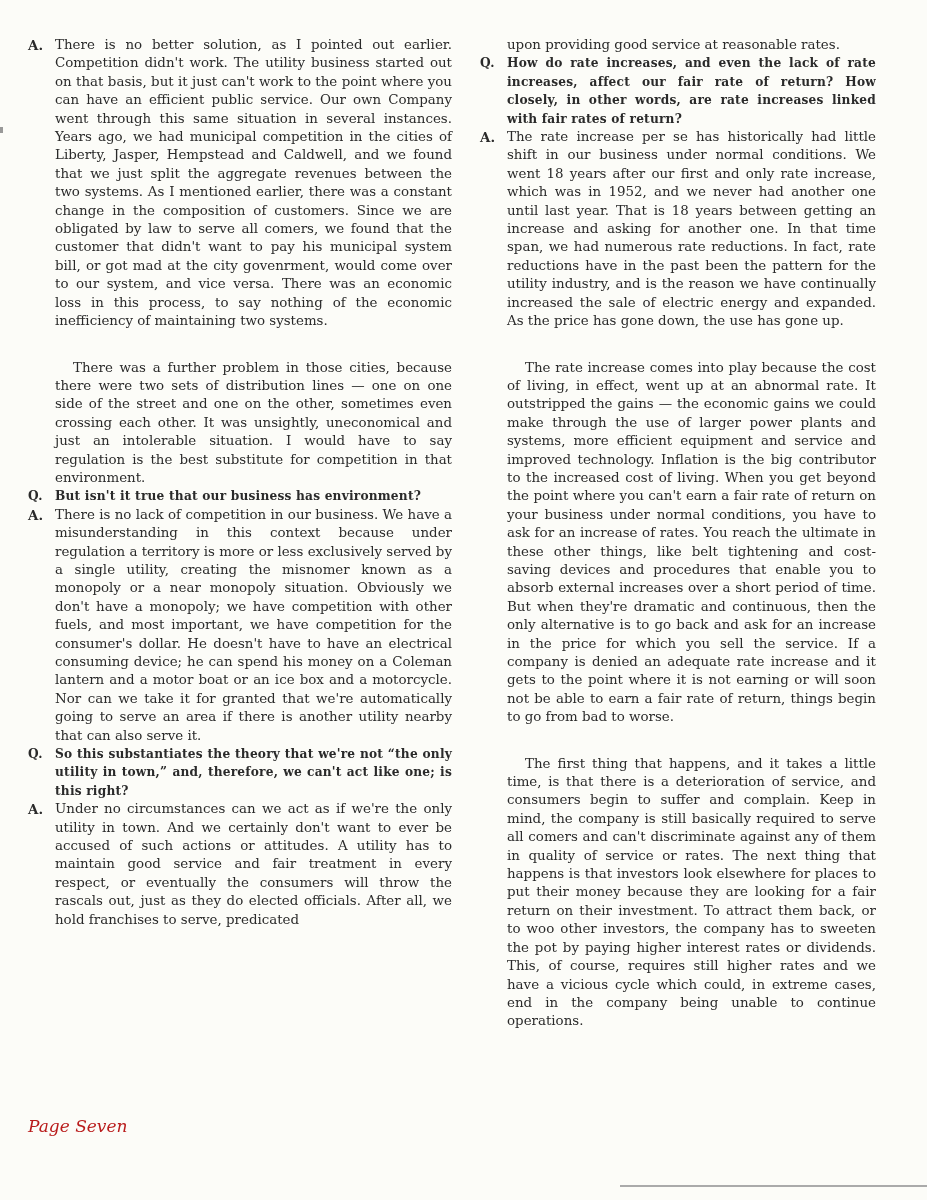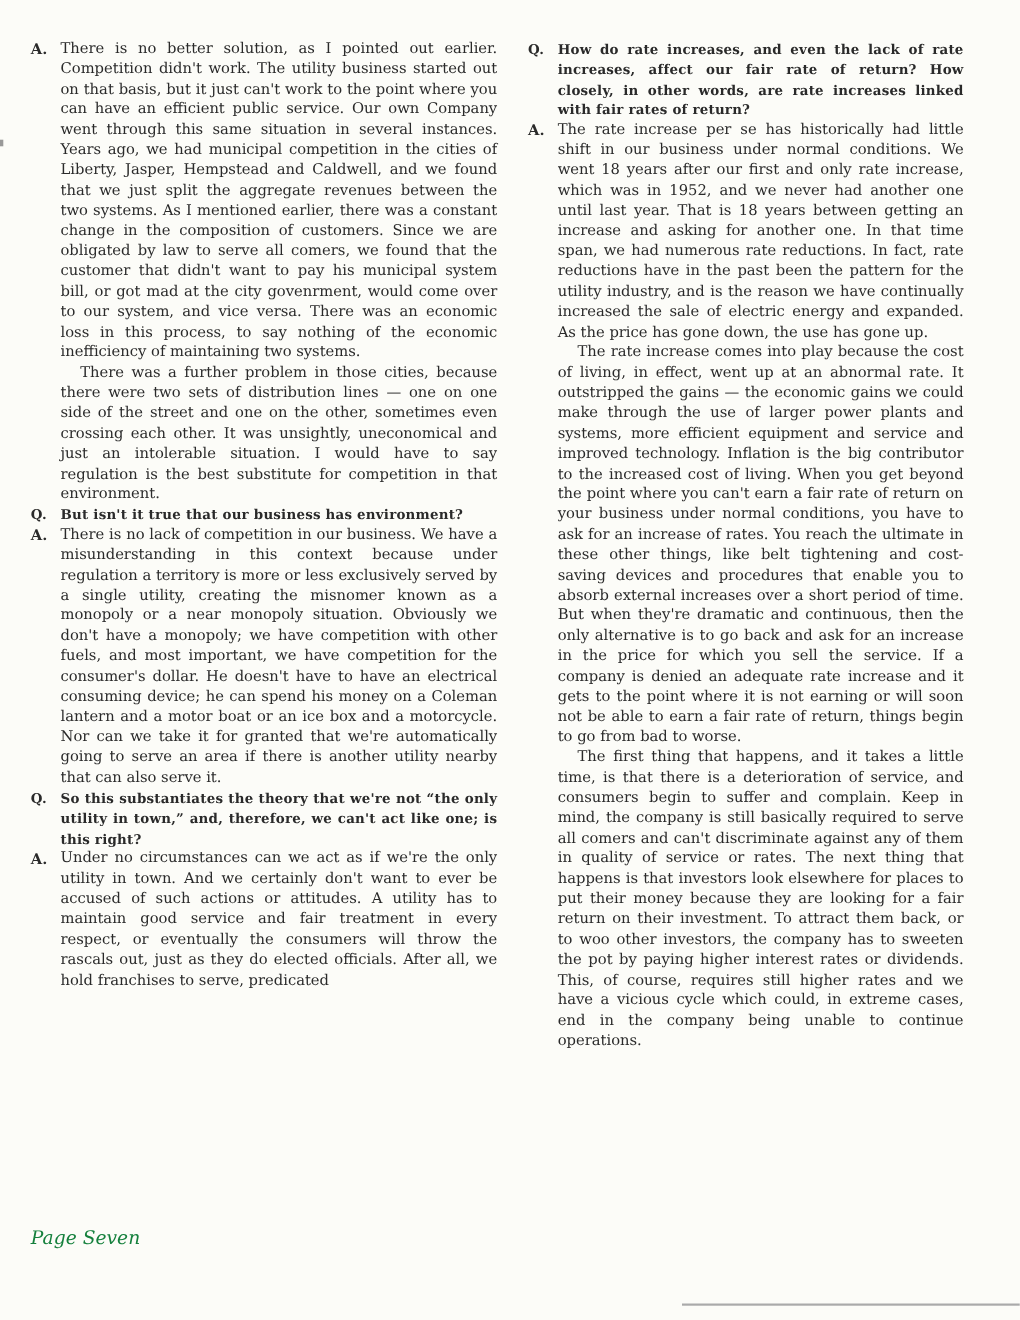--- a/index.html
+++ b/index.html
@@ -26,28 +26,28 @@
     margin: 0;
   }
   .qa .marker {
     position: absolute;
     left: 0; top: 0;
     font-weight: bold;
   }
   .qa.q { font-weight: bold; font-size: 12.2px; letter-spacing: 0.2px; line-height: 18.4px; }
   .para { margin: 0; }
   .para + .para, .qa .para.indent { text-indent: 18px; }
-  .indent { text-indent: 18px; }
+  .indent { text-indent: 18px; margin-top: 28px; }
   .cont { margin: 0; }
   .footer {
     position: absolute;
     left: 28px; top: 1116px;
     font-style: italic;
     font-size: 17px;
-    color: #15803d;
+    color: #b91c1c;
   }
   .edge-mark {
     position: absolute; left: 0; top: 127px;
     width: 3px; height: 6px; background: #999;
   }
   .bottom-rule {
     position: absolute; left: 620px; top: 1185px;
     width: 307px; height: 2px; background: #aaa;
   }
 </style>
@@ -74,20 +74,23 @@
     <span class="marker">Q.</span>
     <p class="para">So this substantiates the theory that we're not “the only utility in town,” and, therefore, we can't act like one; is this right?</p>
   </div>
   <div class="qa a">
     <span class="marker">A.</span>
     <p class="para">Under no circumstances can we act as if we're the only utility in town. And we certainly don't want to ever be accused of such actions or attitudes. A utility has to maintain good service and fair treatment in every respect, or eventually the consumers will throw the rascals out, just as they do elected officials. After all, we hold franchises to serve, predicated</p>
   </div>
 </div>
 
 <div class="col col-right">
+  <div class="qa">
+    <p class="cont">upon providing good service at reasonable rates.</p>
+  </div>
   <div class="qa q">
     <span class="marker">Q.</span>
     <p class="para">How do rate increases, and even the lack of rate increases, affect our fair rate of return? How closely, in other words, are rate increases linked with fair rates of return?</p>
   </div>
   <div class="qa a">
     <span class="marker">A.</span>
     <p class="para">The rate increase per se has historically had little shift in our business under normal conditions. We went 18 years after our first and only rate increase, which was in 1952, and we never had another one until last year. That is 18 years between getting an increase and asking for another one. In that time span, we had numerous rate reductions. In fact, rate reductions have in the past been the pattern for the utility industry, and is the reason we have continually increased the sale of electric energy and expanded. As the price has gone down, the use has gone up.</p>
     <p class="para indent">The rate increase comes into play because the cost of living, in effect, went up at an abnormal rate. It outstripped the gains — the economic gains we could make through the use of larger power plants and systems, more efficient equipment and service and improved technology. Inflation is the big contributor to the increased cost of living. When you get beyond the point where you can't earn a fair rate of return on your business under normal conditions, you have to ask for an increase of rates. You reach the ultimate in these other things, like belt tightening and cost-saving devices and procedures that enable you to absorb external increases over a short period of time. But when they're dramatic and continuous, then the only alternative is to go back and ask for an increase in the price for which you sell the service. If a company is denied an adequate rate increase and it gets to the point where it is not earning or will soon not be able to earn a fair rate of return, things begin to go from bad to worse.</p>
     <p class="para indent">The first thing that happens, and it takes a little time, is that there is a deterioration of service, and consumers begin to suffer and complain. Keep in mind, the company is still basically required to serve all comers and can't discriminate against any of them in quality of service or rates. The next thing that happens is that investors look elsewhere for places to put their money because they are looking for a fair return on their investment. To attract them back, or to woo other investors, the company has to sweeten the pot by paying higher interest rates or dividends. This, of course, requires still higher rates and we have a vicious cycle which could, in extreme cases, end in the company being unable to continue operations.</p>
   </div>

